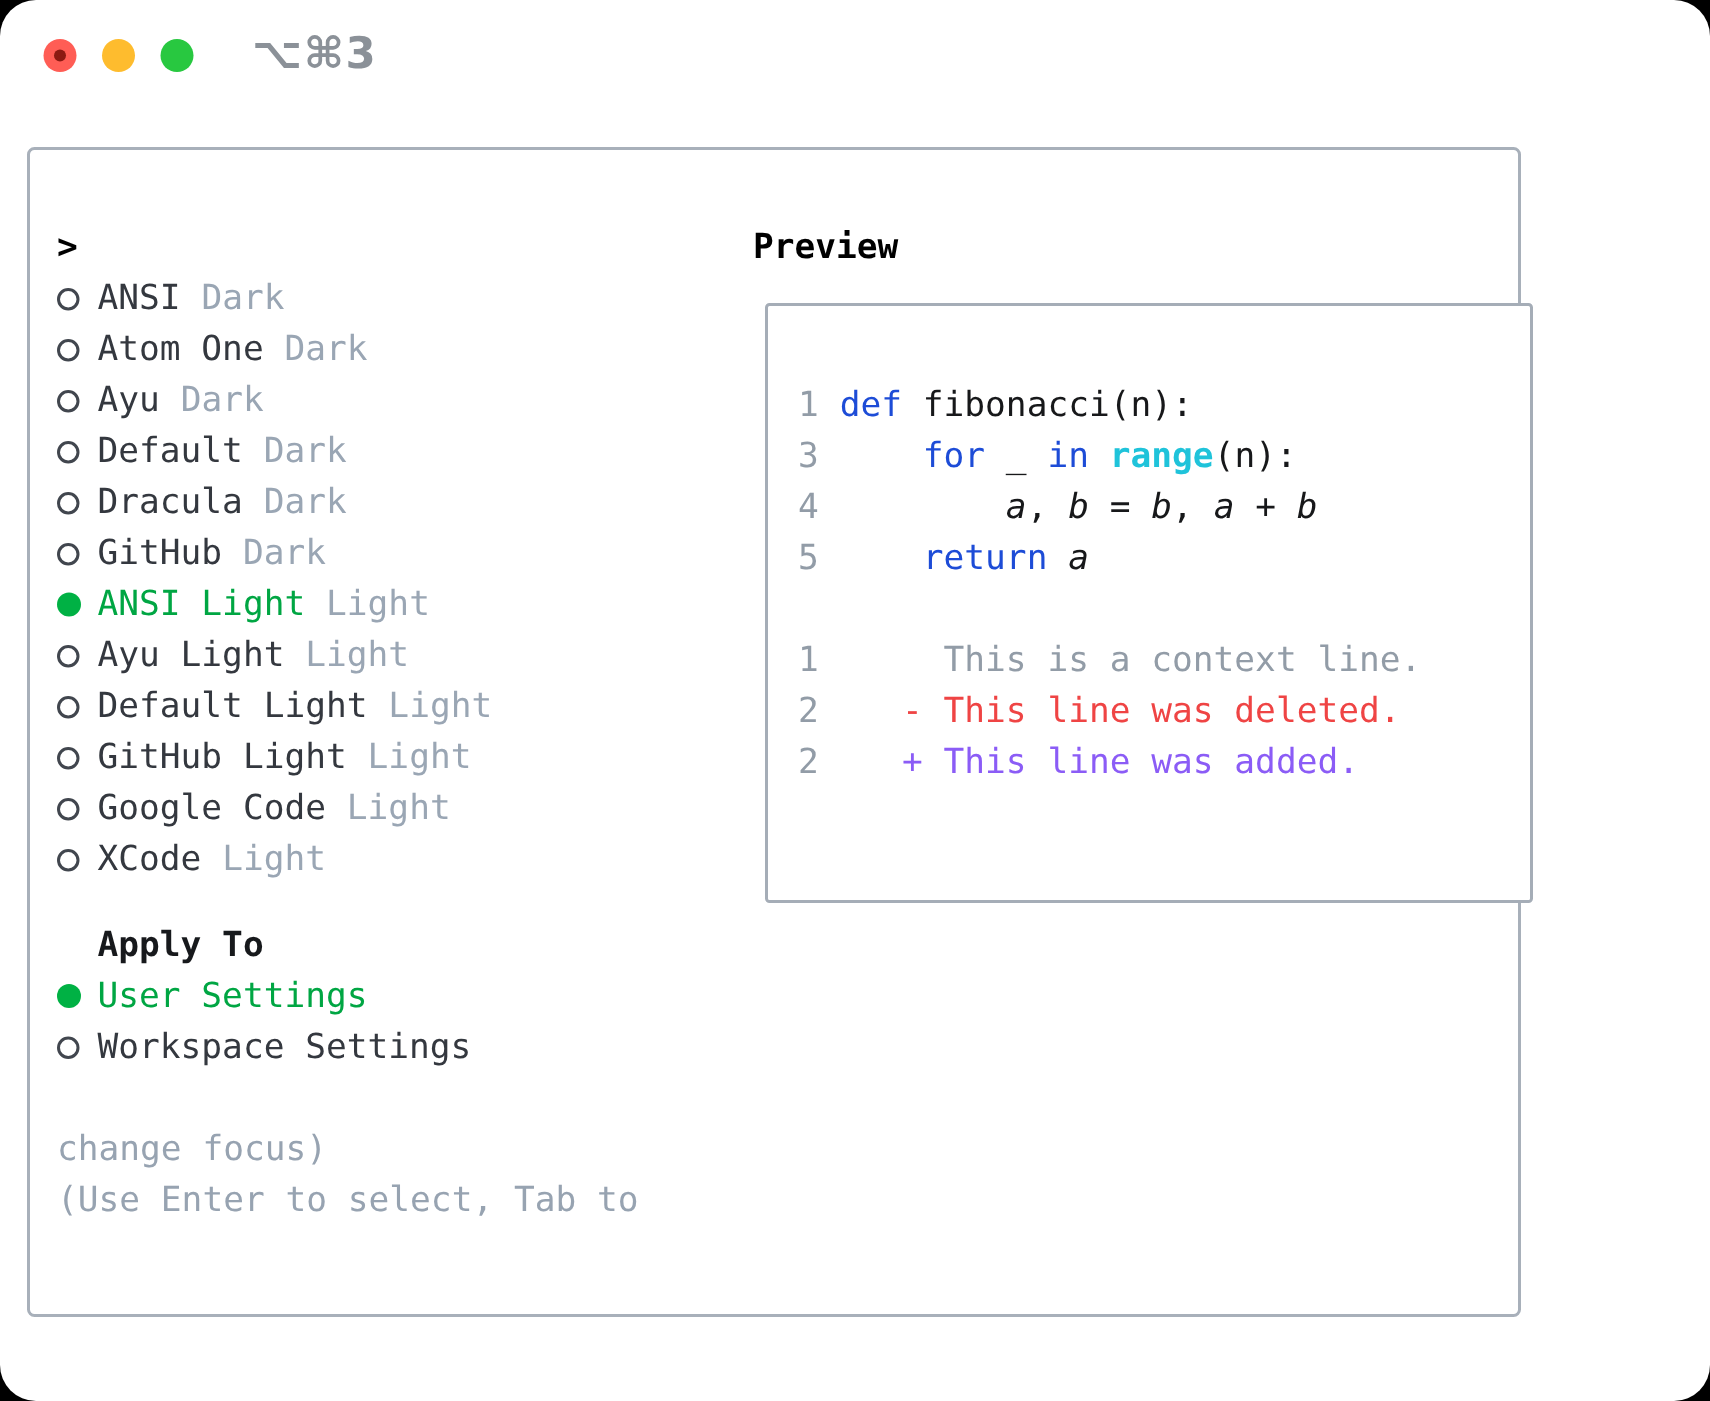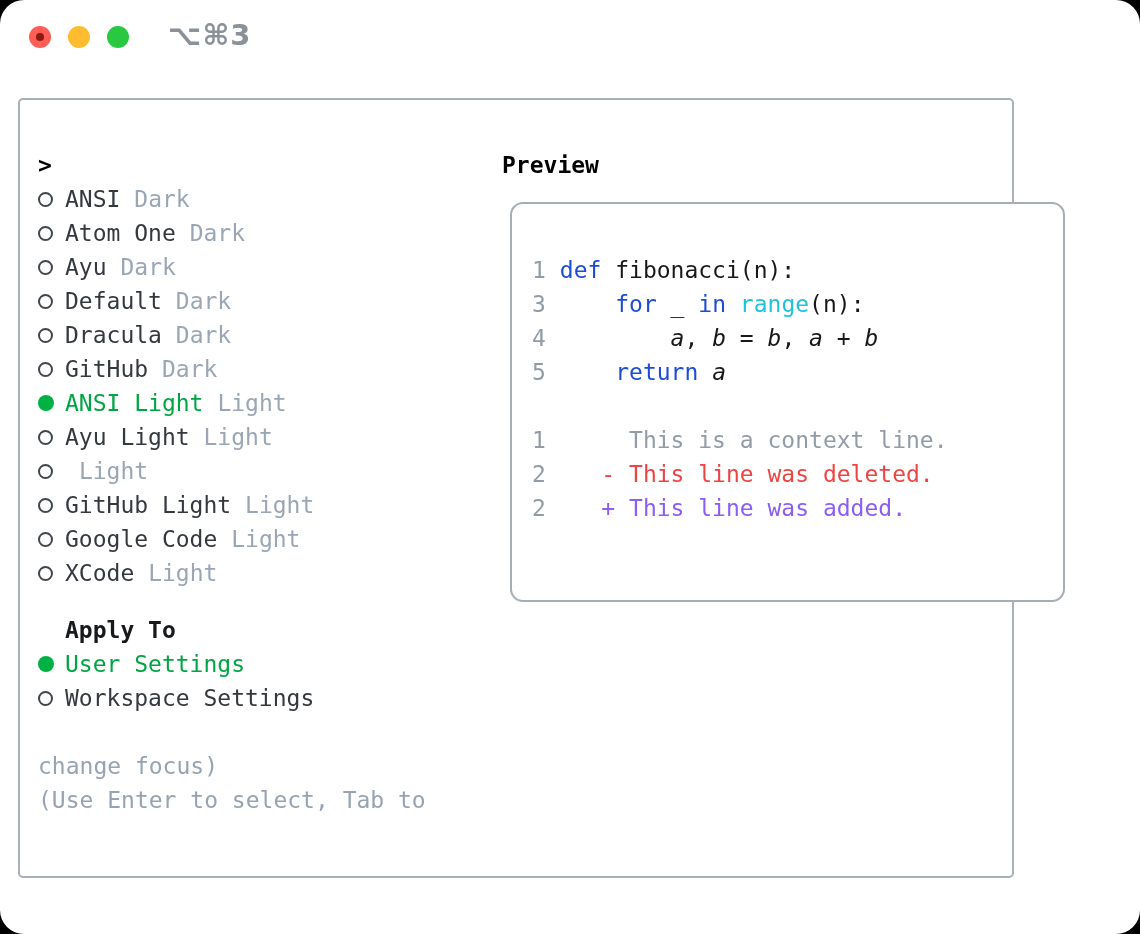--- a/index.html
+++ b/index.html
@@ -42,29 +42,29 @@
   .name{color:#34383f;}
   .selected .name{color:#00a643;}
   .tag{color:#9aa6b4;margin-left:13.9px;}
   .apply-header{margin-top:23px;font-weight:bold;}
   .help{margin-top:34px;}
   .help-line{color:#97a3b1;}
   
   .preview-box{
     box-sizing:border-box;
     margin-left:8px;margin-top:20px;
-    width:555px;height:400px;
-    border:2px solid #a5adb7;border-radius:13px;background:#fff;
+    width:512px;height:400px;
+    border:2px solid #a5adb7;border-radius:3px;background:#fff;
     padding:15px 0 0 20px;overflow:hidden;
   }
   .code-line{height:34px;font-size:23px;line-height:34px;white-space:pre;color:#17181a;}
   .lnum{display:inline-block;width:27.8px;color:#929ca7;}
   .seg-plain{color:#17181a;}
   .seg-kw{color:#1d4cd7;}
-  .seg-builtin{color:#1fc3da;}
+  .seg-builtin{color:#1fc3da;font-weight:bold;}
   .seg-num{color:#0fa80f;}
   .seg-var{color:#17181a;font-style:italic;}
   .seg-context{color:#929ca7;}
   .seg-deleted{color:#ef4444;}
   .seg-added{color:#8b5cf6;}
 </style>
 </head>
 <body>
 
 <div class="window">
@@ -129,20 +129,21 @@
   </div>
 
   <div class="row theme-item">
     <span class="marker-col"><span class="bullet"></span></span>
     <span class="name">Ayu Light</span>
     <span class="tag">Light</span>
   </div>
 
   <div class="row theme-item">
     <span class="marker-col"><span class="bullet"></span></span>
+    <span class="name">Default Light</span>
     <span class="tag">Light</span>
   </div>
 
   <div class="row theme-item">
     <span class="marker-col"><span class="bullet"></span></span>
     <span class="name">GitHub Light</span>
     <span class="tag">Light</span>
   </div>
 
   <div class="row theme-item">

